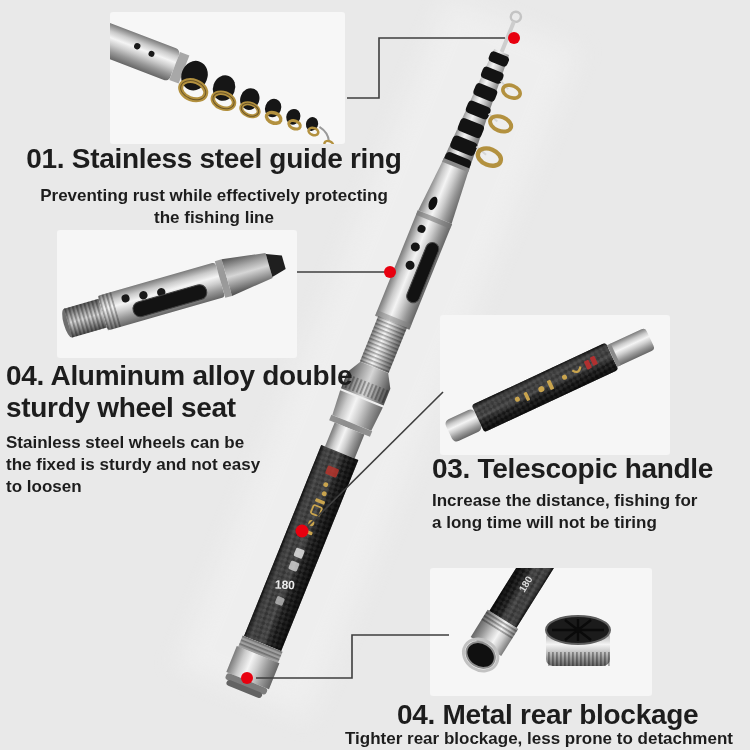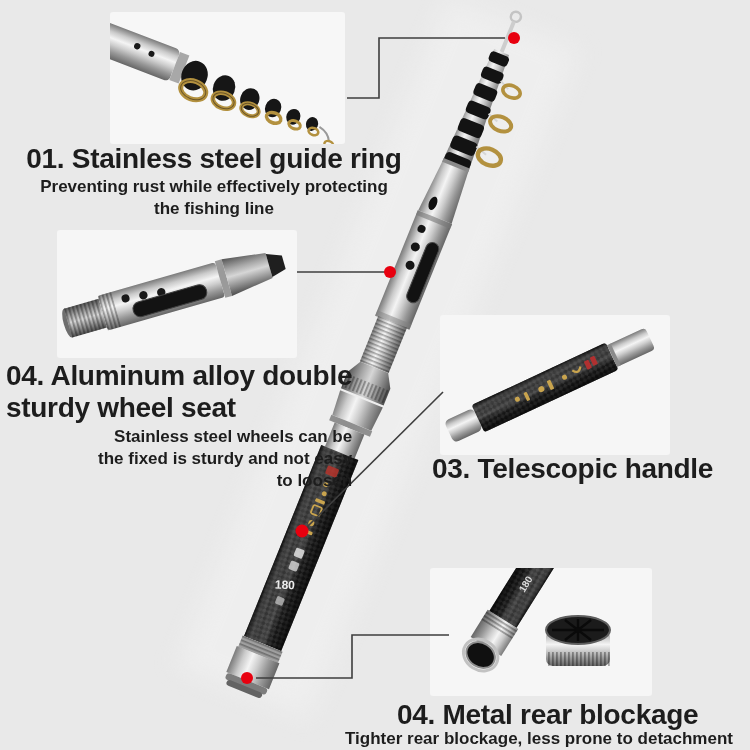--- a/index.html
+++ b/index.html
@@ -3,23 +3,23 @@
 <meta charset="utf-8">
 <style>
   html,body{margin:0;padding:0;background:#e9e9e9;}
   .stage{position:relative;width:750px;height:750px;background:#e9e9e9;overflow:hidden;
          font-family:"Liberation Sans",sans-serif;}
   svg.scene{position:absolute;left:0;top:0;display:block;}
   .feat{position:absolute;color:#1d1d1d;}
   .t{font-size:28px;line-height:32px;font-weight:800;letter-spacing:-0.3px;}
   .d{font-size:17px;line-height:22px;font-weight:700;}
   .f1{left:14px;top:143px;width:400px;text-align:center;}
-  .f1 .d{margin-top:1px;}
+  .f1 .d{margin-top:10px;}
   .f2{left:6px;top:360px;}
-  .f2 .d{margin-top:2px;text-align:right;}
+  .f2 .d{margin-top:8px;}
   .f3{left:432px;top:453px;}
   .f3 .d{margin-top:5px;}
   .f4t{left:397px;top:699px;white-space:nowrap;}
   .f4d{left:345px;top:728px;white-space:nowrap;}
 </style>
 </head>
 <body>
 
 <div class="stage">
 
@@ -327,18 +327,22 @@
   <div class="t">sturdy wheel seat</div>
   <div class="d">
     <div>Stainless steel wheels can be</div>
     <div>the fixed is sturdy and not easy</div>
     <div>to loosen</div>
   </div>
 </div>
 
 <div class="feat f3">
   <div class="t">03. Telescopic handle</div>
+  <div class="d">
+    <div>Increase the distance, fishing for</div>
+    <div>a long time will not be tiring</div>
+  </div>
 </div>
 
 <div class="feat f4t t">04. Metal rear blockage</div>
 <div class="feat f4d d">Tighter rear blockage, less prone to detachment</div>
 
 </div>
 
 </body></html>

